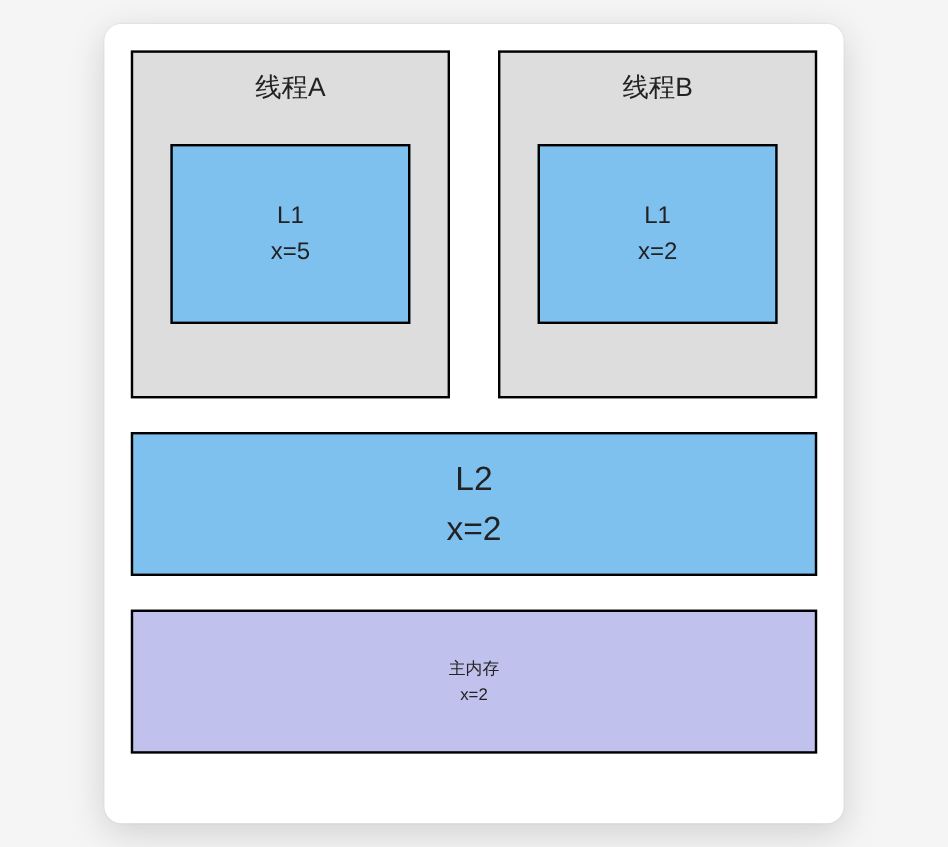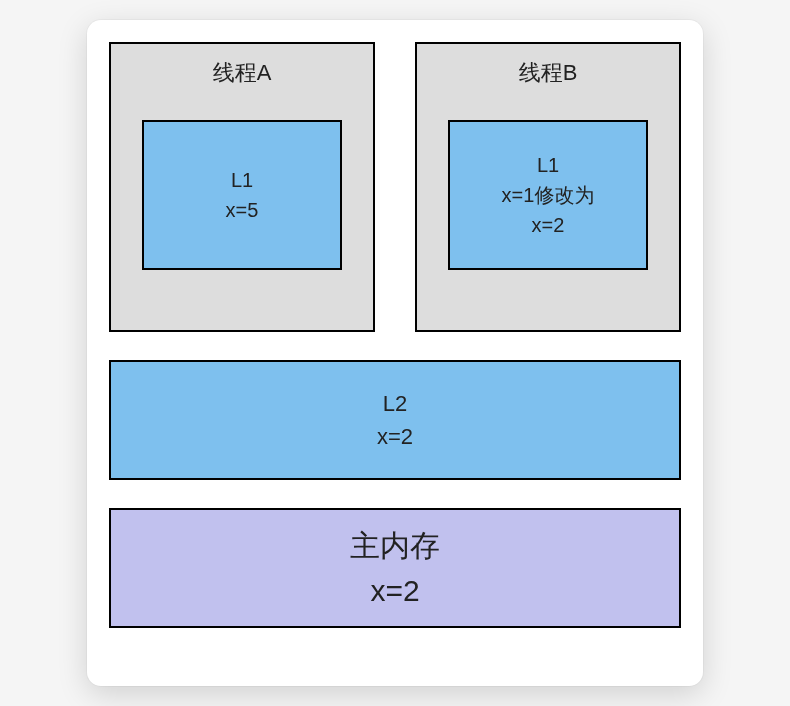--- a/index.html
+++ b/index.html
@@ -63,55 +63,54 @@
     }
     .l2-cache {
       width: 100%;
       height: 120px;
       background: #7ec0ee;
       border: 2.5px solid #000000;
       display: flex;
       flex-direction: column;
       align-items: center;
       justify-content: center;
-      font-size: 22px;
+      font-size: 28px;
       line-height: 1.5;
       color: #222;
     }
     .main-memory {
       width: 100%;
       height: 120px;
       background: #c1c1ee;
       border: 2.5px solid #000000;
       display: flex;
       flex-direction: column;
       align-items: center;
       justify-content: center;
-      font-size: 30px;
+      font-size: 14px;
       line-height: 1.5;
       color: #222;
     }
   </style>
 </head>
 <body>
 
 <div class="outer-container">
   <div class="threads-row">
     <div class="thread-box">
       <div class="thread-title">线程A</div>
       <div class="l1-cache">
         <div>L1</div>
         <div>x=5</div>
       </div>
     </div>
     <div class="thread-box">
       <div class="thread-title">线程B</div>
       <div class="l1-cache">
         <div>L1</div>
-        <div>x=1修改为</div>
         <div>x=2</div>
       </div>
     </div>
   </div>
   <div class="l2-cache">
     <div>L2</div>
     <div>x=2</div>
   </div>
   <div class="main-memory">
     <div>主内存</div>

